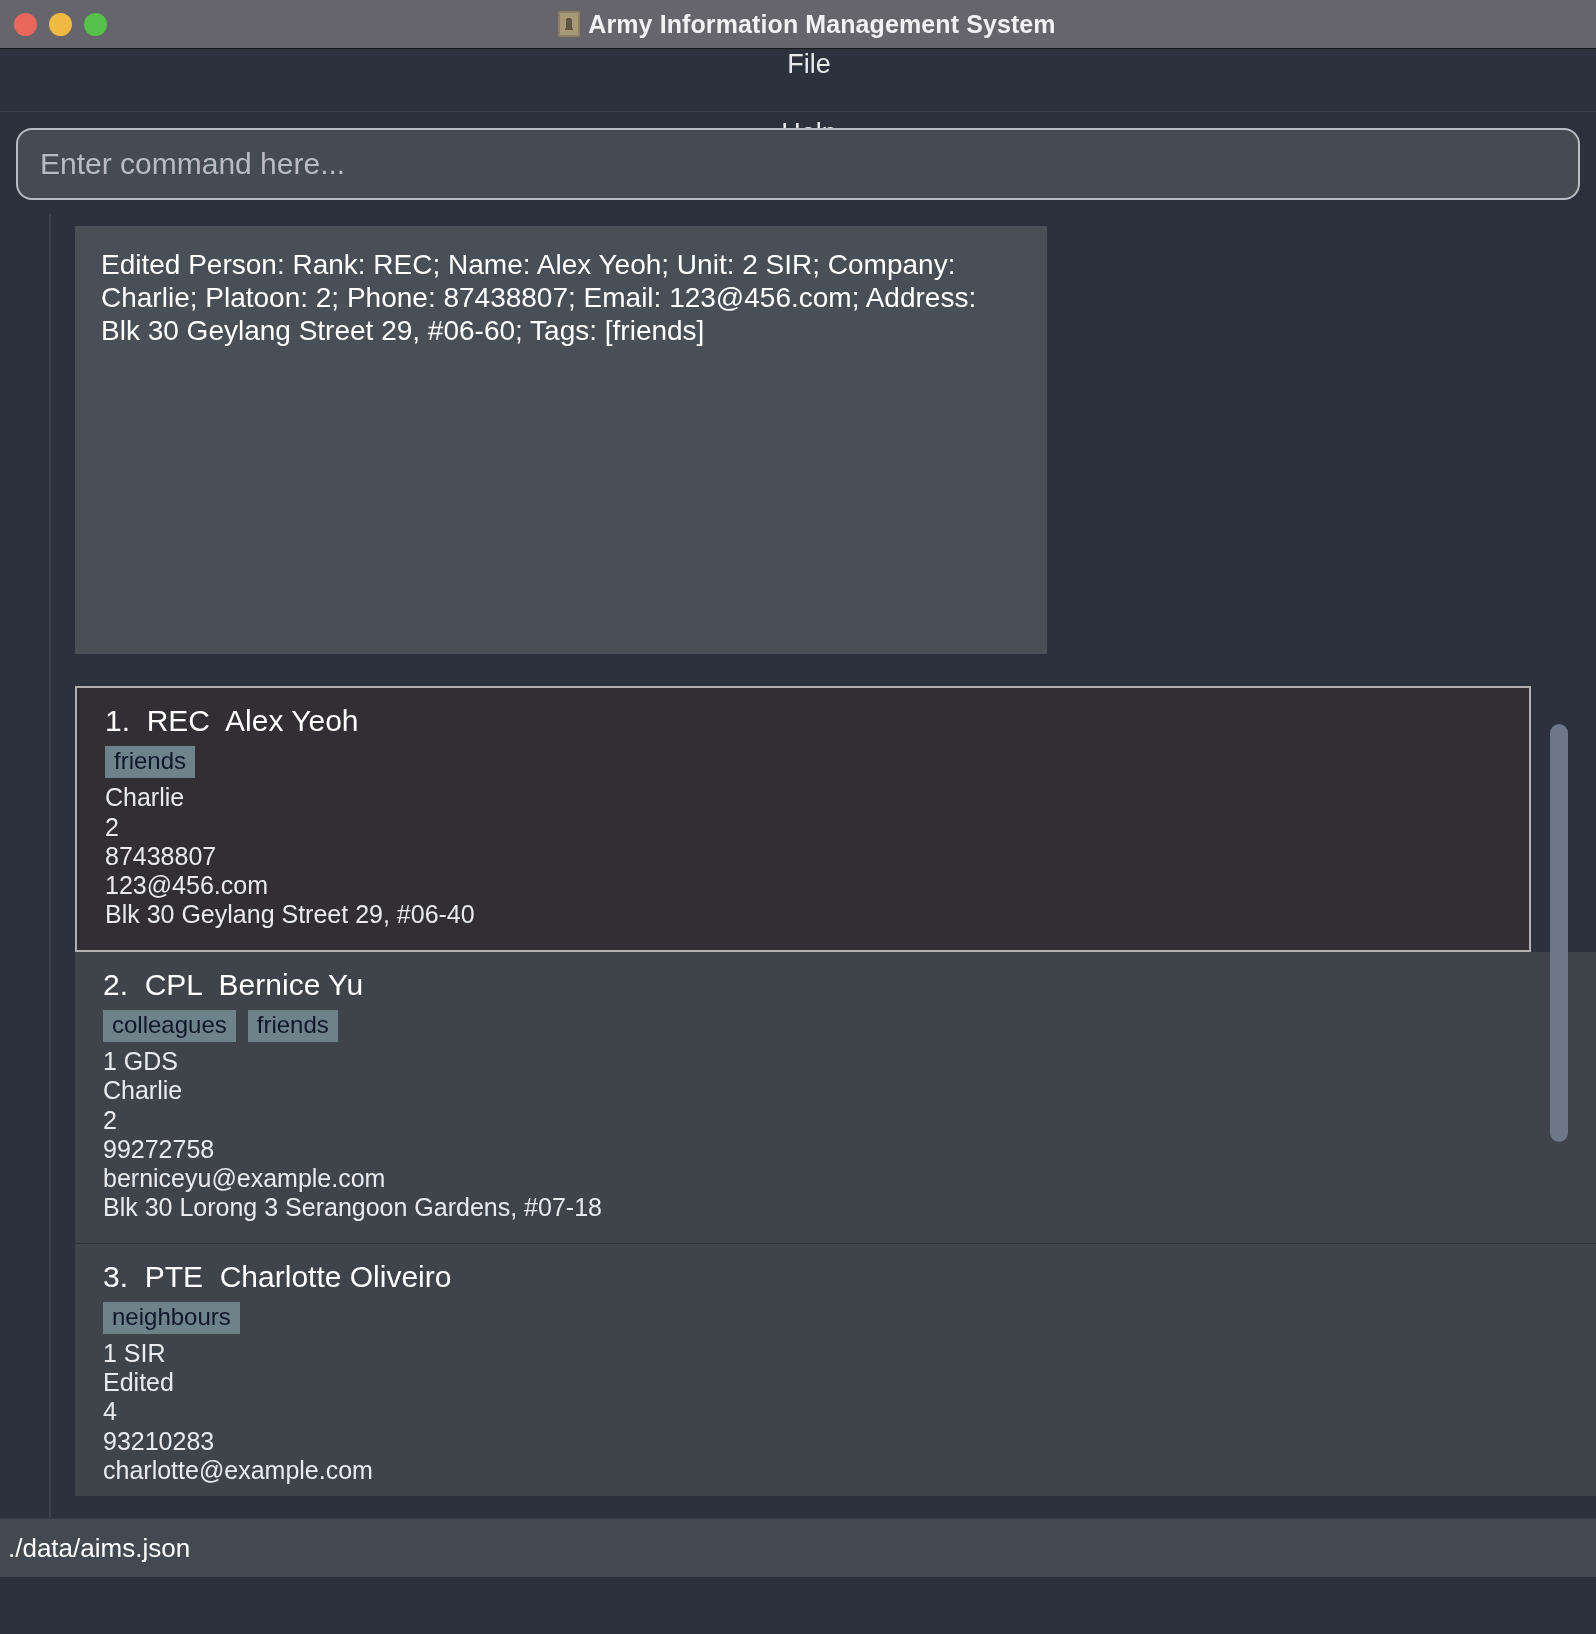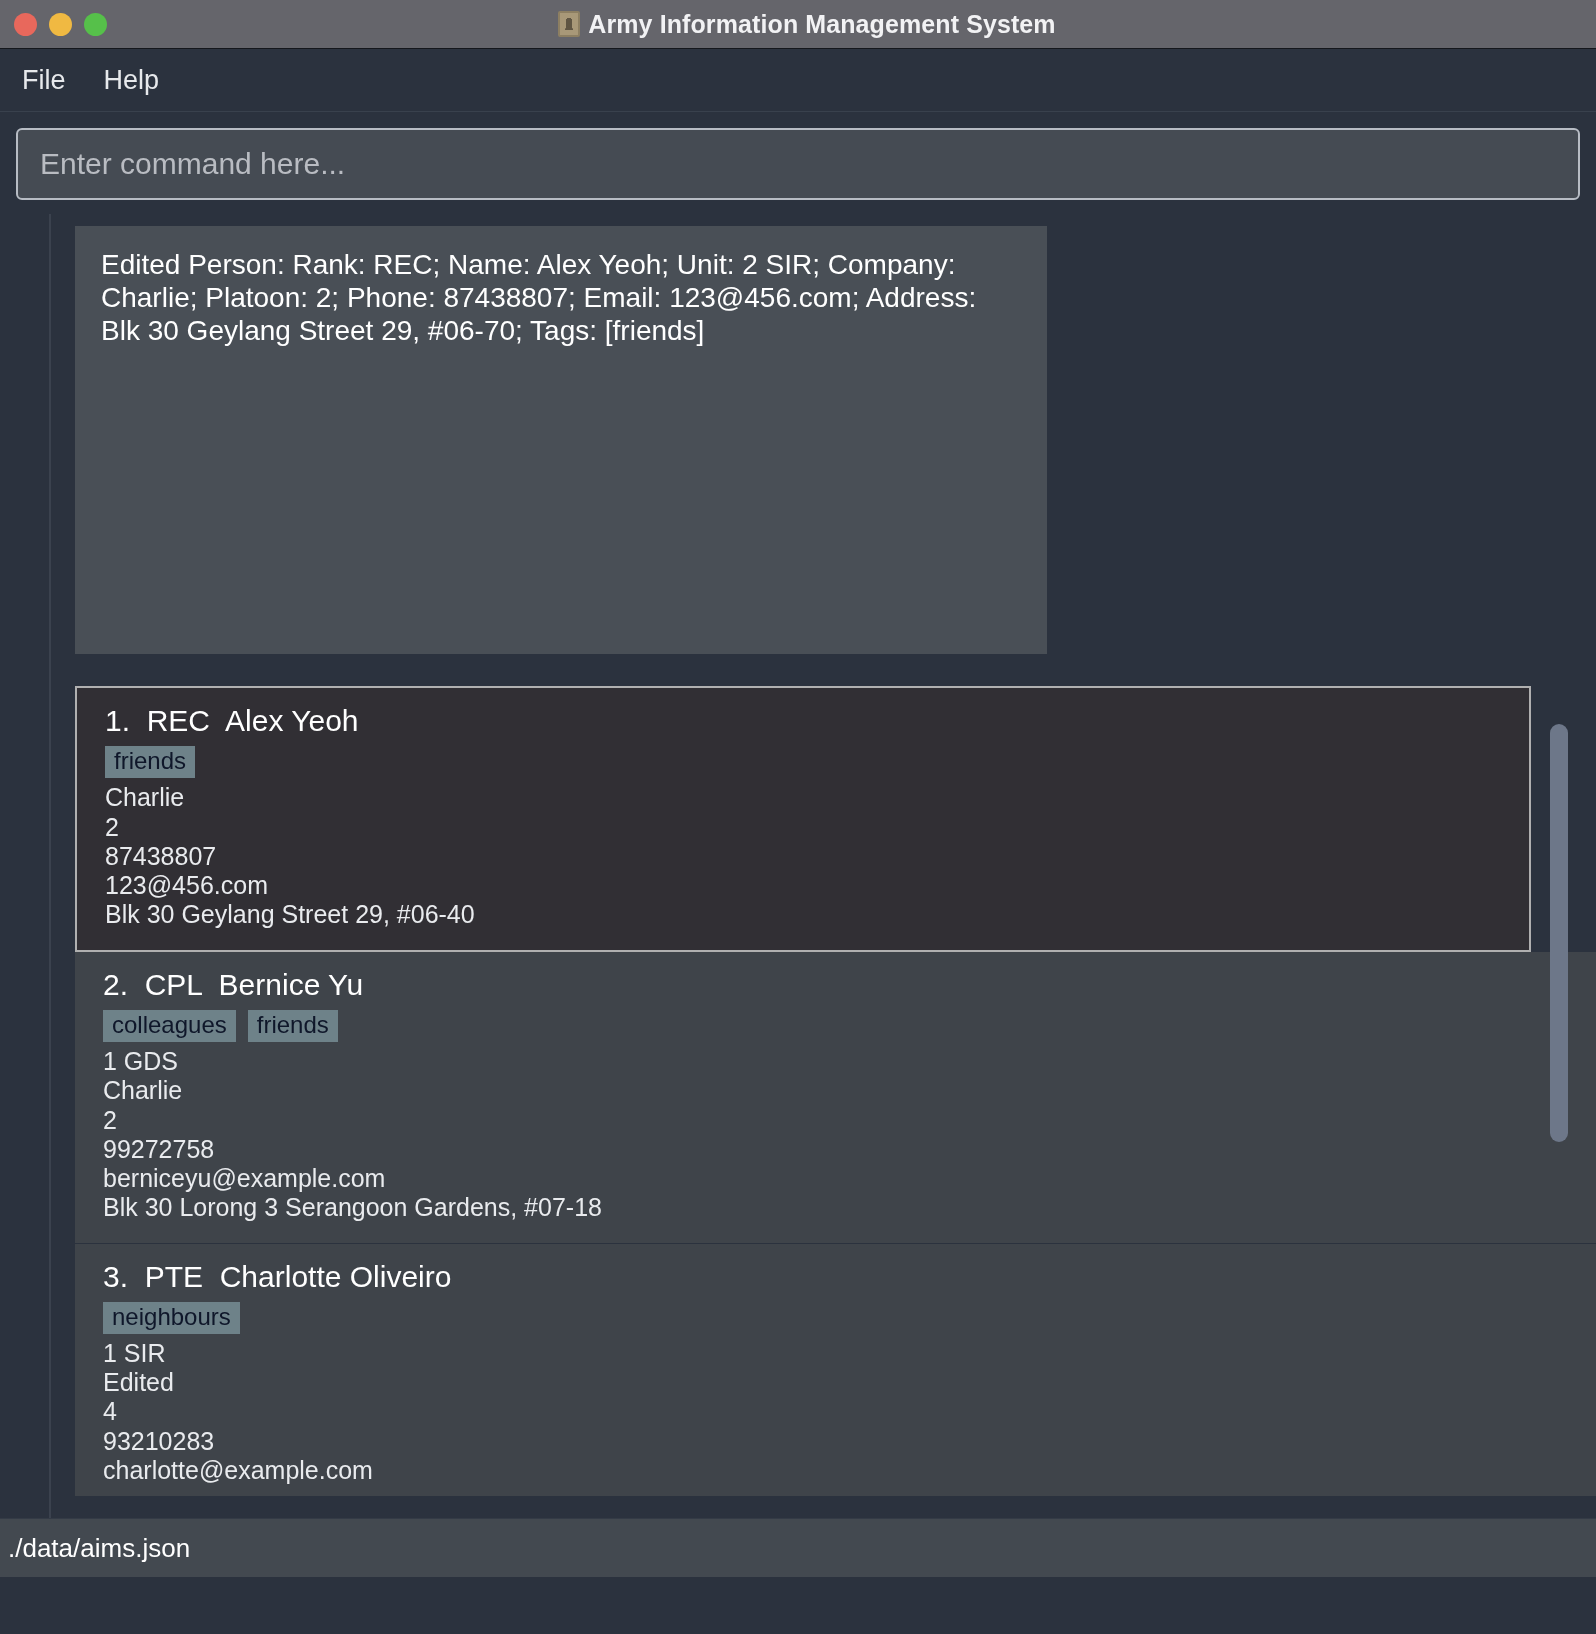--- a/index.html
+++ b/index.html
@@ -73,38 +73,39 @@
 
   
   #menubar {
     height: 62px;
     background: #2b323e;
     display: flex;
     align-items: center;
     padding-left: 22px;
     gap: 38px;
     border-bottom: 1px solid #39414d;
+    flex-direction: column;
   }
   .menu-item {
     color: #e7e9ec;
     font-size: 27px;
   }
 
   
   #command-wrap {
     padding: 16px 16px 14px 16px;
     background: #2b323e;
   }
   #command-input {
     width: 100%;
     box-sizing: border-box;
     height: 72px;
     background: #454b53;
     border: 2px solid #b7bcc4;
-    border-radius: 6px;
+    border-radius: 16px;
     color: #e9eaec;
     font-size: 30px;
     font-family: "Liberation Sans", sans-serif;
     padding: 0 22px;
     outline: none;
   }
   #command-input::placeholder { color: #b9bcc2; }
 
   
   #main {
@@ -237,21 +238,21 @@
 <div id="command-wrap">
   <input id="command-input" type="text" placeholder="Enter command here..." style="">
 </div>
 
 <div id="main">
 
   <div id="left-panel"></div>
 
   <div id="right-panel">
 
-    <div id="result-box">Edited Person: Rank: REC; Name: Alex Yeoh; Unit: 2 SIR; Company: Charlie; Platoon: 2; Phone: 87438807; Email: 123@456.com; Address: Blk 30 Geylang Street 29, #06-70; Tags: [friends]</div>
+    <div id="result-box">Edited Person: Rank: REC; Name: Alex Yeoh; Unit: 2 SIR; Company: Charlie; Platoon: 2; Phone: 87438807; Email: 123@456.com; Address: Blk 30 Geylang Street 29, #06-60; Tags: [friends]</div>
 
     <div id="list-area">
       <div id="list-inner">
 
         <div class="person-card selected">
           <div class="card-title">1.  REC  Alex Yeoh</div>
           <div class="tag-row">
             <span class="tag">friends</span>
           </div>
           <div class="field">Charlie</div>

